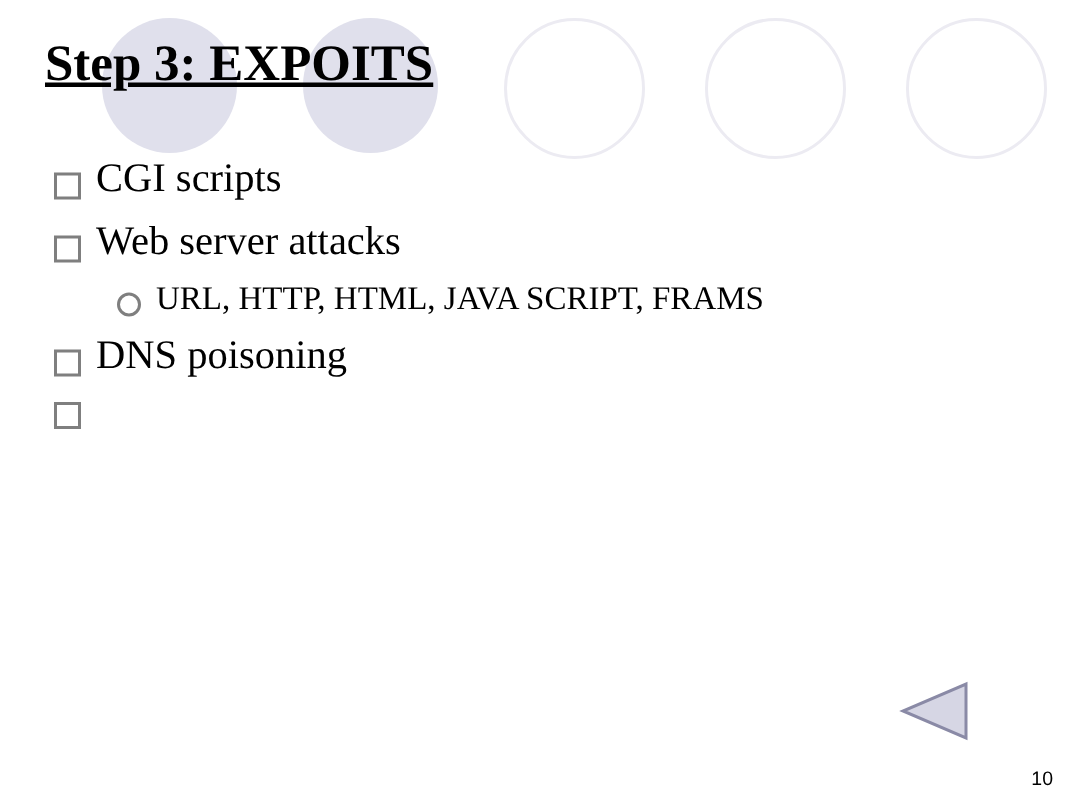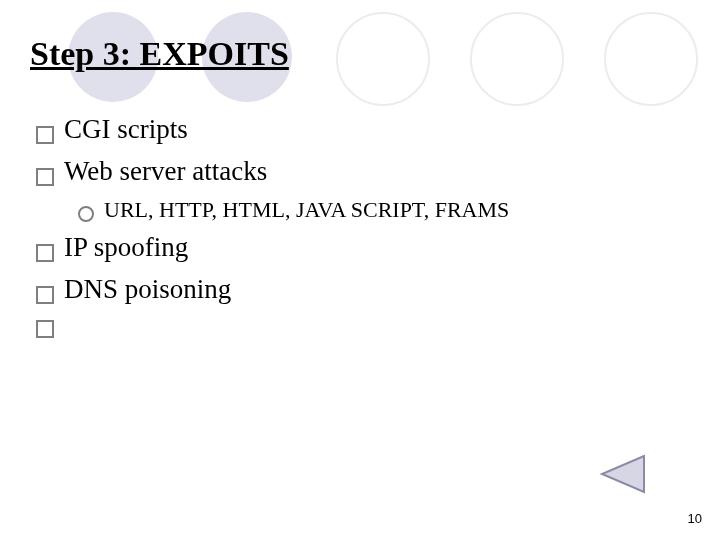--- a/index.html
+++ b/index.html
@@ -6,21 +6,21 @@
   body{
     width:720px;height:540px;
     background:#ffffff;
     font-family:"Times New Roman",Times,serif;
     color:#000;
     position:relative;
     overflow:hidden;
   }
   .bg-circles{position:absolute;top:12px;left:0;width:720px;height:110px;pointer-events:none}
   .bg-circles .c{position:absolute;width:90px;height:90px;border-radius:50%}
-  .slide{position:relative;padding:35px 40px 0 30px;box-sizing:border-box;height:100%}
+  .slide{position:relative;padding:24px 40px 0 30px;box-sizing:border-box;height:100%}
   .title{
     font-size:34px;font-weight:700;text-decoration:underline;
     margin:0 0 36px 0;
   }
   .bullets{font-size:27px;line-height:1.55;margin-left:6px}
   .row{display:flex;align-items:center}
   .row.indent{margin-left:42px;font-size:22px}
   .sq{display:inline-block;width:14px;height:14px;border:2px solid #7f7f7f;
       margin:10px 10px 0 0;flex:0 0 auto}
   .ci{display:inline-block;width:12px;height:12px;border:2px solid #7f7f7f;
@@ -52,24 +52,20 @@
     <div class="row">
       <span class="sq"></span>
       <span class="txt">Web server attacks</span>
     </div>
     <div class="row indent">
       <span class="ci"></span>
       <span class="txt">URL, HTTP, HTML, JAVA SCRIPT, FRAMS</span>
     </div>
     <div class="row">
       <span class="sq"></span>
-      <span class="txt">IP spoofing</span>
-    </div>
-    <div class="row">
-      <span class="sq"></span>
       <span class="txt">DNS poisoning</span>
     </div>
     <div class="row">
       <span class="sq"></span>
     </div>
   </div>
 
   <div class="nav-back">
     <svg viewBox="0 0 56 44">
       <polygon points="50,4 50,40 8,22" fill="#d6d6e4" stroke="#8a8aa6" stroke-width="2"></polygon>

